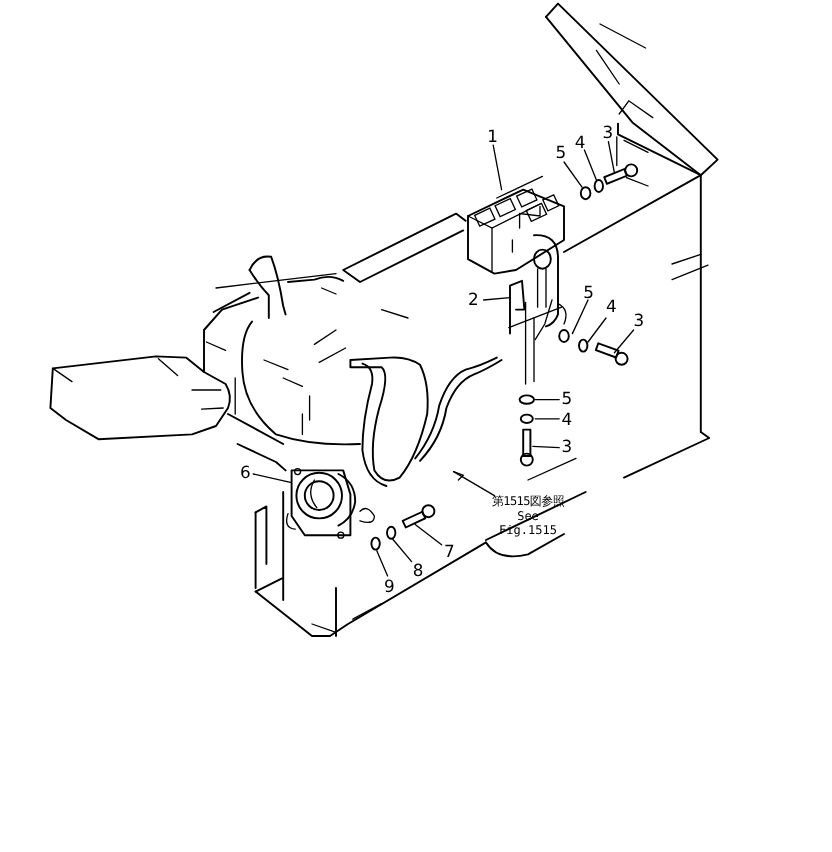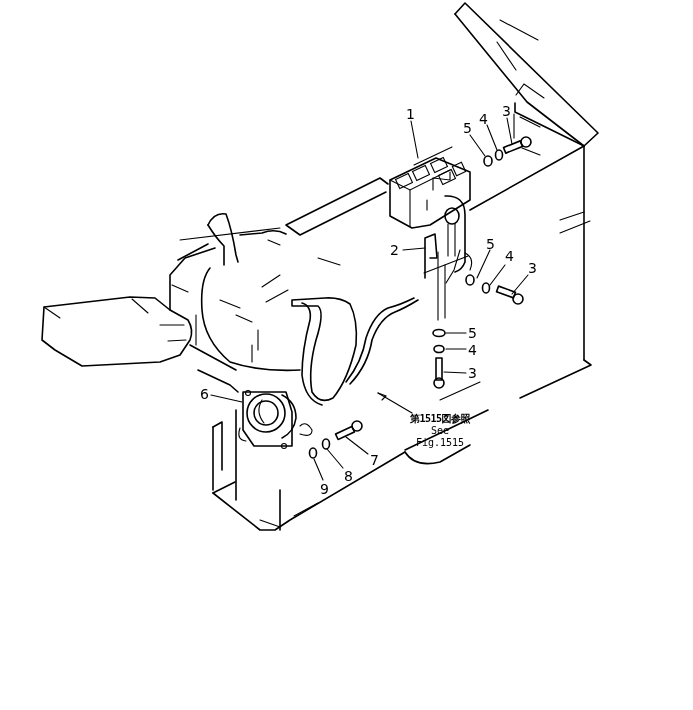--- a/index.html
+++ b/index.html
@@ -4,21 +4,21 @@
 <style>
   html, body { margin:0; padding:0; background:#ffffff; }
   body { width:693px; height:710px; position:relative; overflow:hidden;
          font-family:"DejaVu Sans", sans-serif; color:#000; }
   #canvas { position:absolute; left:0; top:0; width:693px; height:710px; }
   svg { position:absolute; left:0; top:0; }
   .ln { stroke:#000; stroke-width:1.6; fill:none; stroke-linecap:round; stroke-linejoin:round; }
   .thin { stroke:#000; stroke-width:1.1; fill:none; stroke-linecap:round; }
   .callout { position:absolute; font-family:"DejaVu Sans", sans-serif; font-size:14px; line-height:14px; color:#000; }
   .ref { position:absolute; font-family:"DejaVu Sans Mono", monospace; font-size:10px; line-height:12px; color:#000; text-align:center; }
-  .ref .jp { font-weight:bold; letter-spacing:-0.5px; }
+  .ref .jp { font-weight:normal; letter-spacing:-0.5px; }
 </style>
 </head>
 <body>
 
 <div id="canvas">
 <svg width="693" height="710" viewBox="0 0 693 710">
 
   <g>
     <polyline class="ln" points="455,14 465,3 598,133 584,146"></polyline>
     <polyline class="ln" points="455,14 527,102 584,146"></polyline>

